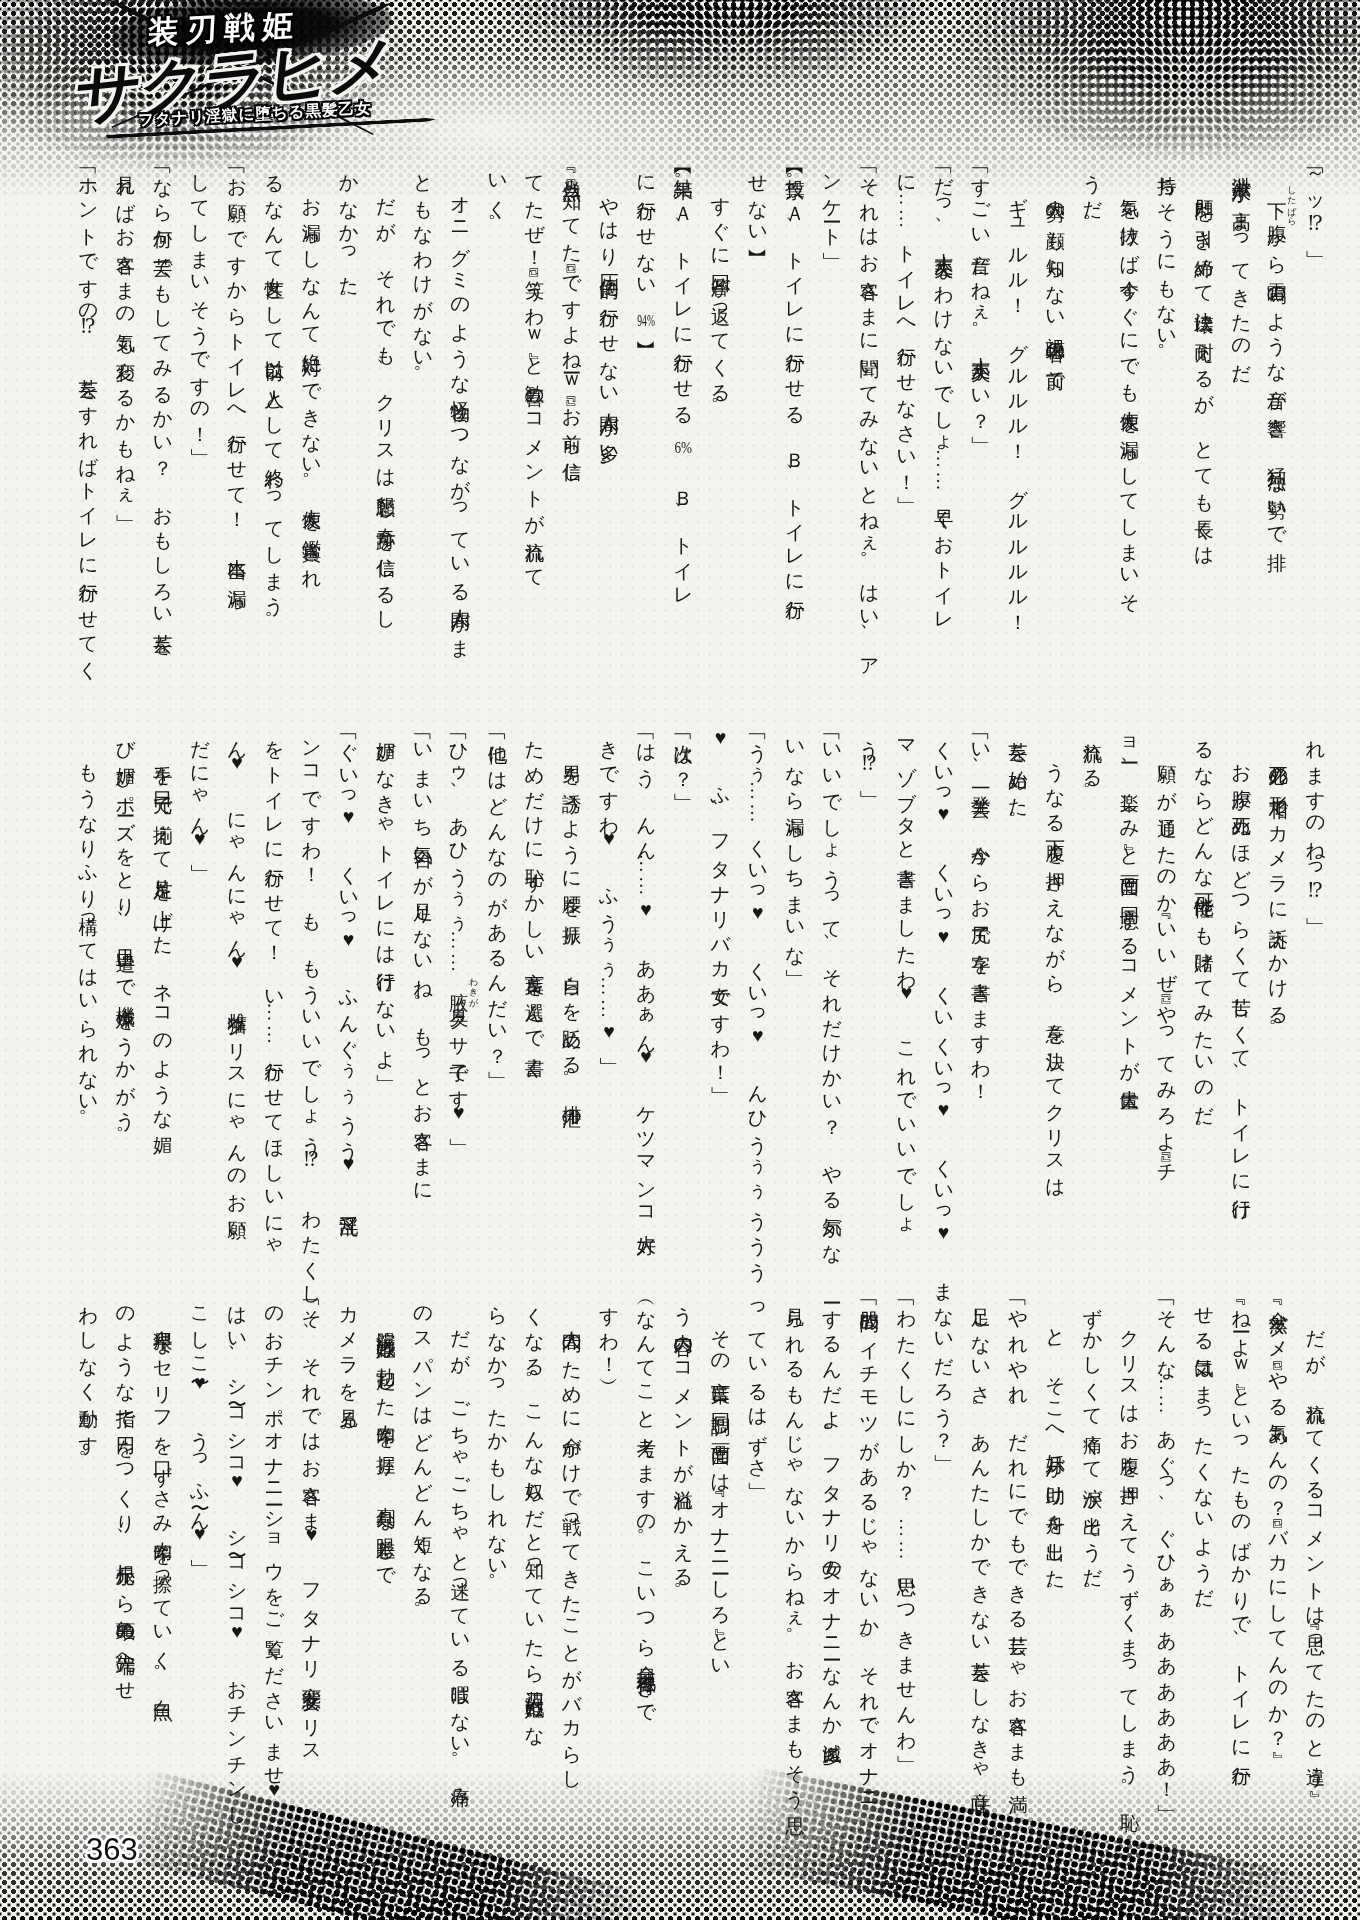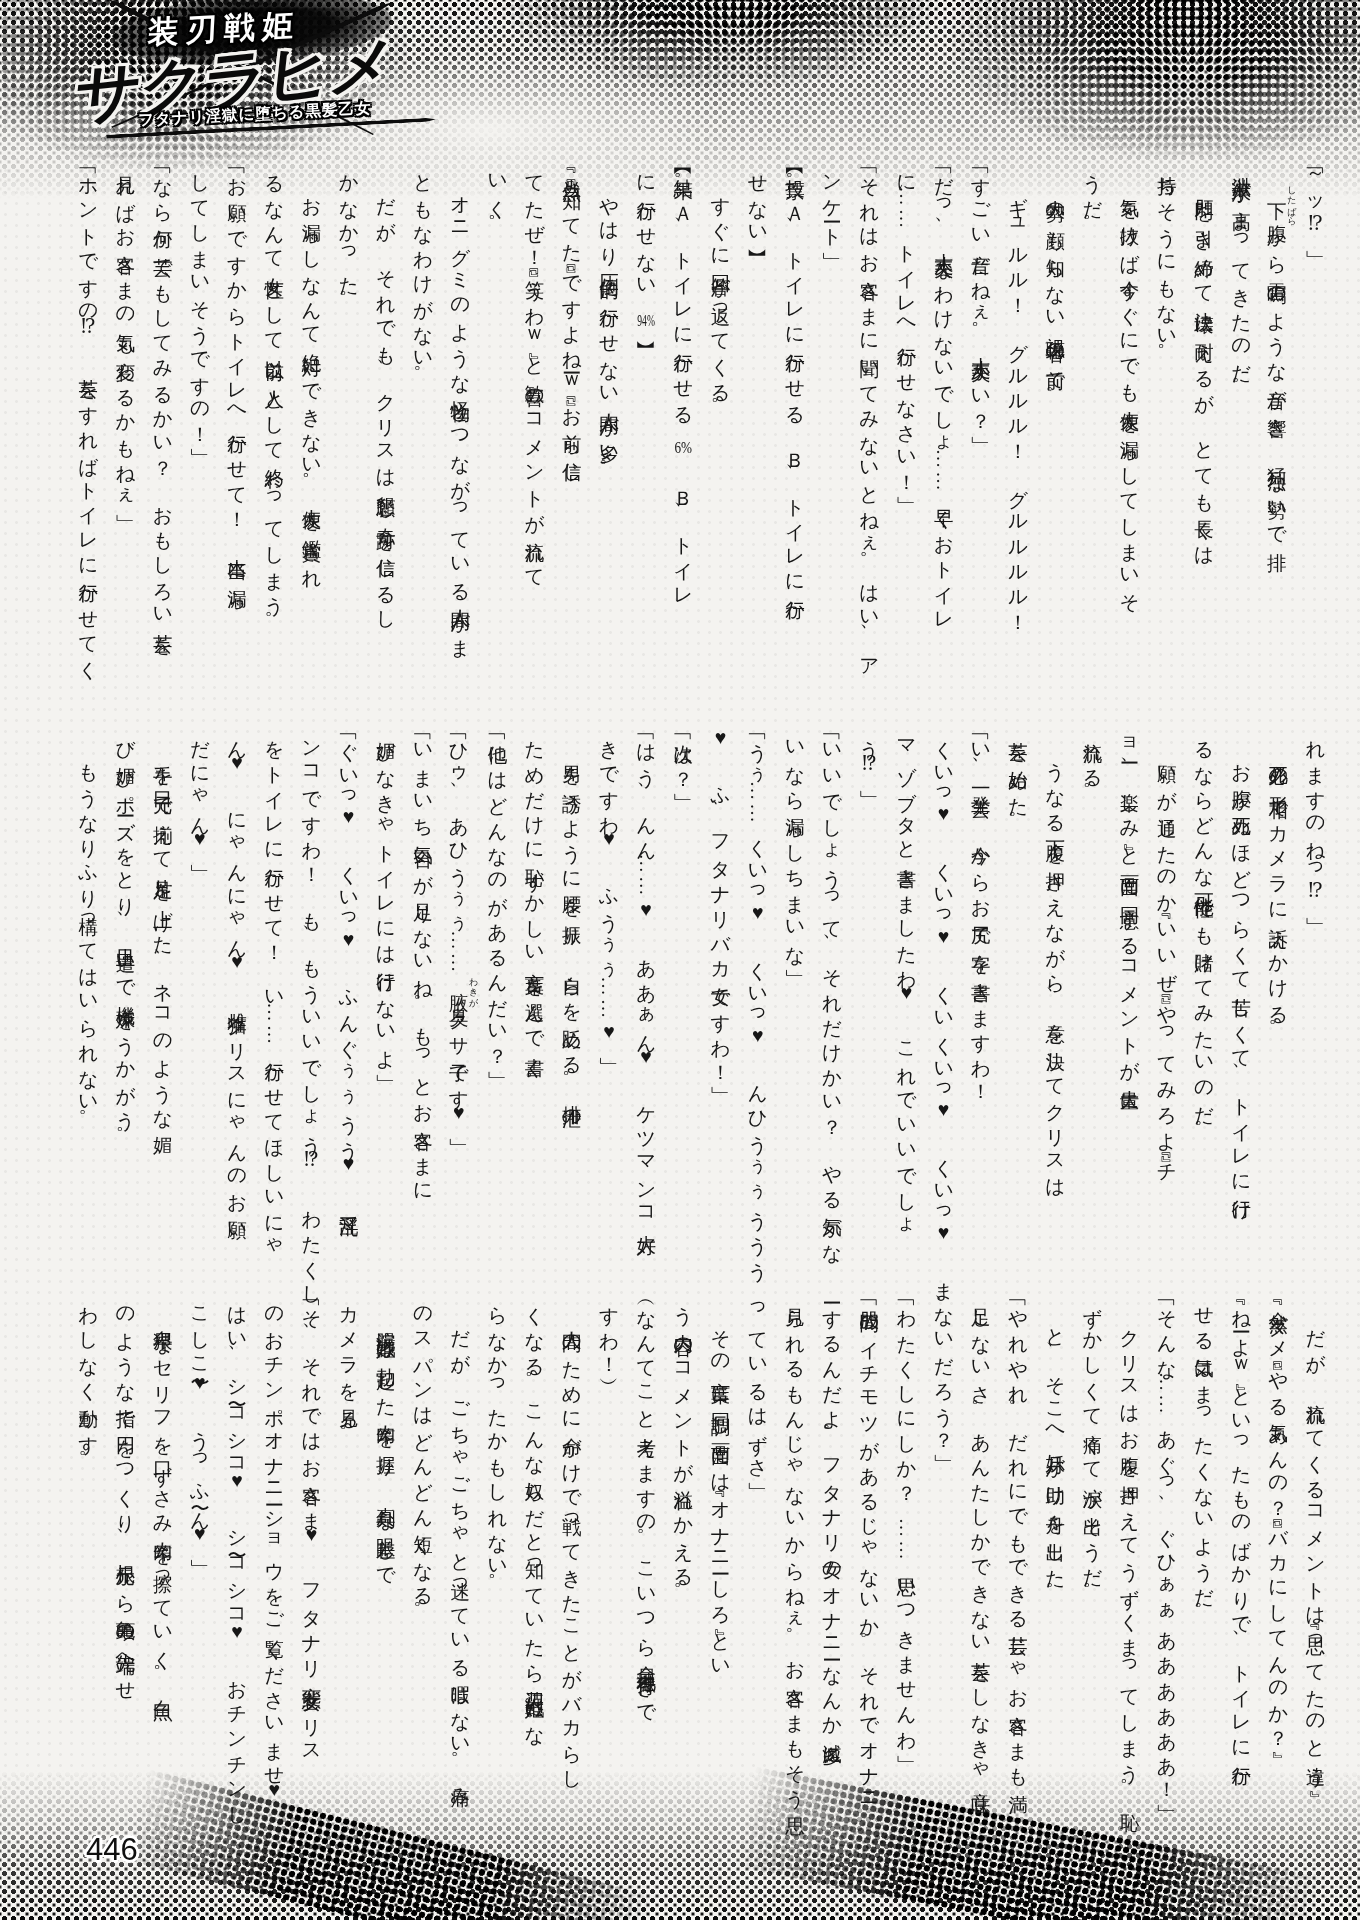--- a/index.html
+++ b/index.html
@@ -251,15 +251,15 @@
         <div class="col">　卑猥なセリフを口ずさみ肉竿を擦っていく。白魚</div>
         <div class="col">のような指で円をつくり、根元から亀頭の先端へせ</div>
         <div class="col">わしなく動かす。</div>
       </section>
   </main>
 
   <div id="ht-bottom" class="dots"></div>
   <div id="streak-1" class="streak"></div>
   <div id="streak-2" class="streak"></div>
 
-  <div class="pagenum">446</div>
+  <div class="pagenum">363</div>
 
 </div>
 
 </body></html>

